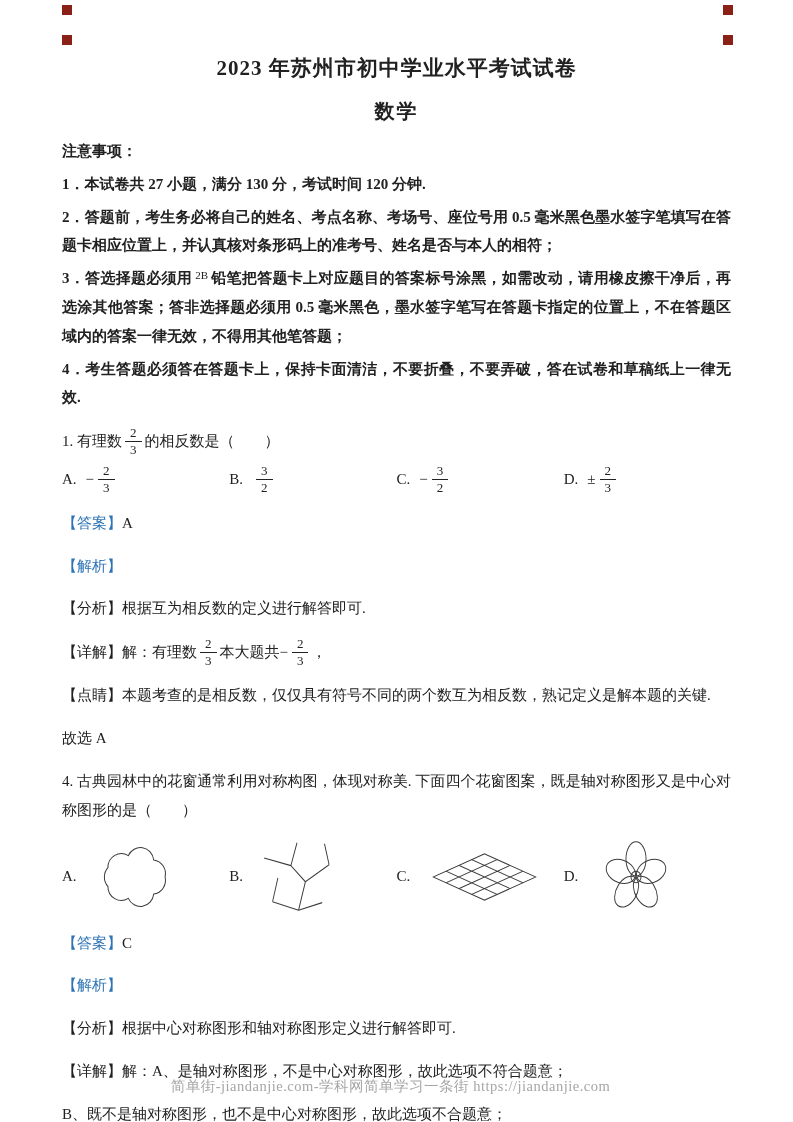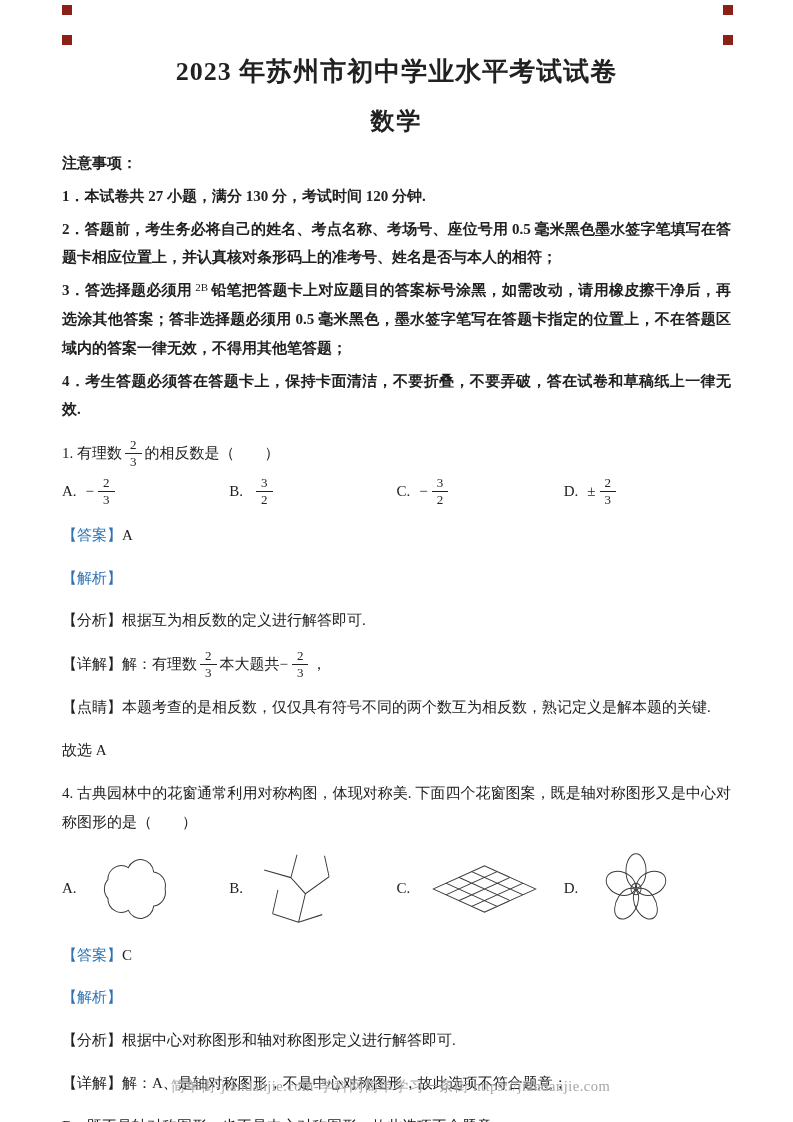--- a/index.html
+++ b/index.html
@@ -8,22 +8,22 @@
     width:793px; height:1122px; position:relative; overflow:hidden;
     font-family:"Liberation Serif","DejaVu Serif",serif;
     color:#212121; margin:0 auto;
   }
   .page { padding:54px 62px 0 62px; position:relative; }
   .mark { position:absolute; width:10px; height:10px; background:#8B2016; }
   .m-tl1 { left:62px; top:5px; }
   .m-tl2 { left:62px; top:35px; }
   .m-tr1 { right:60px; top:5px; }
   .m-tr2 { right:60px; top:35px; }
-  .title { text-align:center; font-size:26px; font-weight:700; letter-spacing:1px; }
-  .subject { text-align:center; font-size:24px; font-weight:700; margin-top:16px; letter-spacing:2px; }
+  .title { text-align:center; font-size:21px; font-weight:700; letter-spacing:1px; }
+  .subject { text-align:center; font-size:20px; font-weight:700; margin-top:16px; letter-spacing:2px; }
   .para { font-size:15px; line-height:1.92; text-align:justify; margin-top:4px; }
   .bold { font-weight:700; }
   .mt { margin-top:12px; }
   .blue { color:#2E74B5; }
   .twob {
     font-weight:400; font-size:11px; position:relative; top:-4px; margin:0 3px;
     font-family:"Liberation Serif",serif;
   }
   .frac {
     display:inline-block; vertical-align:-8px; text-align:center;

